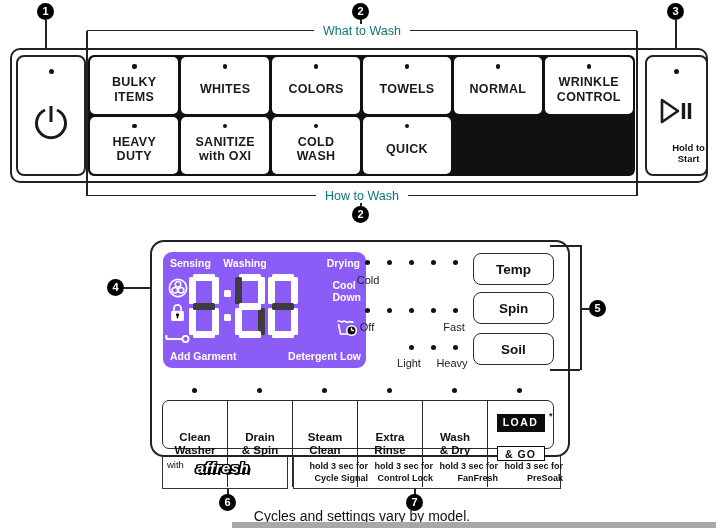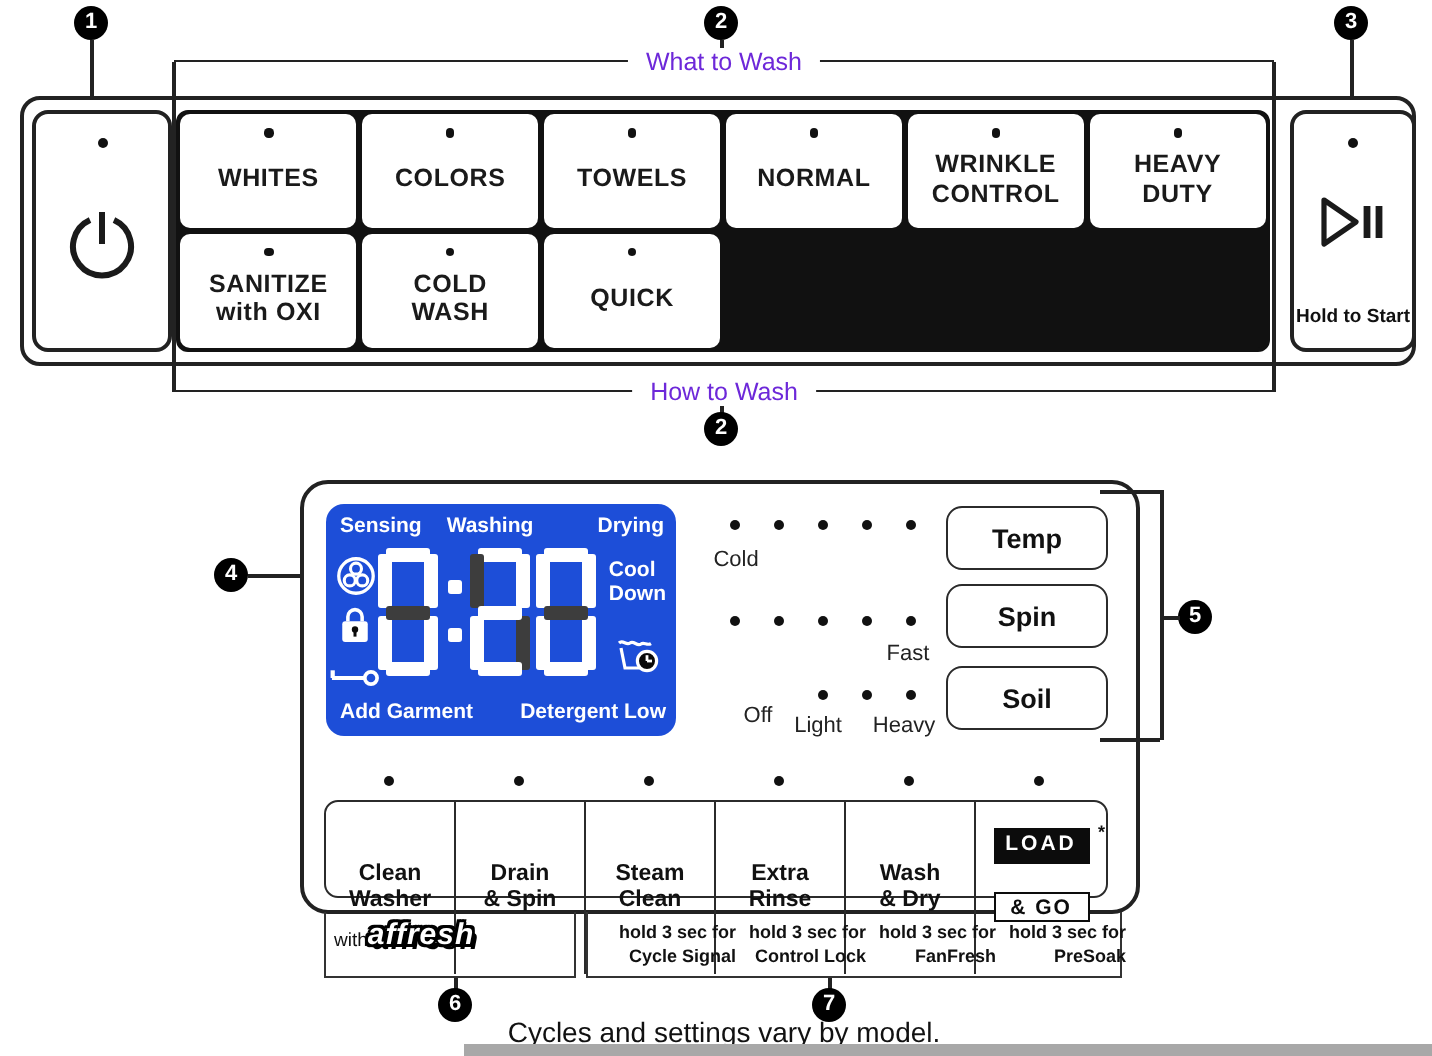--- a/index.html
+++ b/index.html
@@ -7,45 +7,45 @@
          font-family:"Liberation Sans",sans-serif;color:#111;}
   .abs{position:absolute;}
   .line{position:absolute;background:#222;}
   
   .callout{position:absolute;width:17px;height:17px;border-radius:50%;background:#000;
            color:#fff;font-size:11px;font-weight:700;display:flex;align-items:center;
            justify-content:center;line-height:1;}
   
   .bracket-h{position:absolute;height:0;border-top:1.5px solid #222;}
   .bracket-label{position:absolute;transform:translateX(-50%);background:#fff;
-                 padding:0 9px;font-size:12.5px;color:#6d28d9;white-space:nowrap;}
+                 padding:0 9px;font-size:12.5px;color:#0f766e;white-space:nowrap;}
   
   .panel{position:absolute;background:#fff;border:2.5px solid #222;}
   #top-panel{left:10px;top:48px;width:694px;height:131px;border-radius:10px;}
   .bigbtn{position:absolute;background:#fff;border:2px solid #222;border-radius:8px;z-index:3;}
   #power-btn{left:16px;top:55px;width:66px;height:117px;}
   #start-btn{left:645px;top:55px;width:59px;height:117px;}
   .ind-dot{position:absolute;width:5px;height:5px;border-radius:50%;background:#111;}
   .start-label{position:absolute;left:0;right:0;bottom:10px;text-align:center;
-               font-size:9.5px;font-weight:600;color:#111;}
+               font-size:9.5px;font-weight:600;color:#111;padding-left:24px;}
   
   #cycle-grid{position:absolute;left:88px;top:55px;width:543px;height:117px;z-index:3;
               background:#111;border:2.5px solid #111;border-radius:6px;
               display:grid;grid-template-columns:repeat(6,1fr);grid-template-rows:1fr 1fr;gap:2.5px;}
   .cycle-btn{background:#fff;border-radius:5px;position:relative;display:flex;
              align-items:center;justify-content:center;text-align:center;
              font-size:12.5px;font-weight:600;letter-spacing:.3px;color:#1a1a1a;
              line-height:1.15;white-space:pre-line;padding-top:8px;}
   .cycle-btn .dot{position:absolute;top:7px;left:50%;margin-left:-2.2px;width:4.5px;height:4.5px;
                   border-radius:50%;background:#111;}
   
   #lower-panel{left:150px;top:240px;width:416px;height:213px;border-radius:14px;}
   
-  #display{position:absolute;left:163px;top:252px;width:175px;height:116px;background:#1d4ed8;
-           border-radius:9px;color:#fff;}
+  #display{position:absolute;left:163px;top:252px;width:175px;height:116px;background:#8b5cf6;
+           border-radius:9px;color:#fff;padding-left:28px;}
   .disp-txt{position:absolute;font-size:10.5px;font-weight:700;color:#fff;white-space:pre-line;}
   #digits{position:absolute;left:26px;top:21px;height:66px;display:flex;gap:3px;align-items:center;}
   .seg-digit{position:relative;width:30px;height:64px;}
   .seg{position:absolute;background:#3d3d3d;border-radius:1.5px;}
   .seg.lit{background:#fff;}
   .seg-a{left:4px;top:0;width:22px;height:7px;}
   .seg-f{left:0;top:3px;width:7px;height:27px;}
   .seg-b{left:23px;top:3px;width:7px;height:27px;}
   .seg-g{left:4px;top:28.5px;width:22px;height:7px;}
   .seg-e{left:0;top:34px;width:7px;height:27px;}
@@ -72,21 +72,21 @@
            text-align:center;padding:2px 0 4px;}
   .lg-go{background:#fff;color:#0c0c0c;border:1.6px solid #0c0c0c;font-size:10.5px;font-weight:700;
          letter-spacing:1px;text-align:center;padding:1px 0 0;}
   .lg-ast{position:absolute;right:-8px;top:10px;font-size:9px;color:#111;}
   
   .fline{position:absolute;background:#333;}
   .hold-label{position:absolute;transform:translateX(-50%);width:84px;text-align:right;
               font-size:9px;color:#111;line-height:1.3;}
   .hold-label .l1{font-weight:600;}
   .hold-label .l2{font-weight:700;}
-  #affresh-wrap{position:absolute;left:167px;top:459px;display:flex;align-items:flex-end;gap:0;}
+  #affresh-wrap{position:absolute;left:167px;top:459px;display:flex;align-items:flex-start;gap:12px;}
   #affresh-with{font-size:9.5px;color:#111;}
   #affresh-logo{font-size:15px;font-weight:800;font-style:italic;letter-spacing:.5px;color:#fff;
     text-shadow:-1.4px -1.4px 0 #000,1.4px -1.4px 0 #000,-1.4px 1.4px 0 #000,1.4px 1.4px 0 #000,
                 -1.4px 0 0 #000,1.4px 0 0 #000,0 -1.4px 0 #000,0 1.4px 0 #000,2.4px 2.4px 0 #000;}
   #caption{position:absolute;left:362px;top:508px;transform:translateX(-50%);
            font-size:14px;color:#111;white-space:nowrap;}
   #h-scrollbar{position:absolute;left:232px;top:522px;width:484px;height:6px;background:#a8a8a8;}
   svg{display:block;}
 </style>
 </head>
@@ -138,20 +138,22 @@
 
   <div class="bigbtn" id="power-btn">
     <span class="ind-dot" style="left:50%;margin-left:-2.5px;top:12px;"></span>
     <svg class="abs" style="left:14px;top:46px;" width="38" height="38" viewBox="0 0 38 38">
       <path d="M13 7 A 14.5 14.5 0 1 0 25 7" fill="none" stroke="#1a1a1a" stroke-width="3"></path>
       <line x1="19" y1="3" x2="19" y2="19" stroke="#1a1a1a" stroke-width="3"></line>
     </svg>
   </div>
 
   <div id="cycle-grid">
+    <div class="cycle-btn"><span class="dot"></span><span>BULKY
+ITEMS</span></div>
     <div class="cycle-btn"><span class="dot"></span><span>WHITES</span></div>
     <div class="cycle-btn"><span class="dot"></span><span>COLORS</span></div>
     <div class="cycle-btn"><span class="dot"></span><span>TOWELS</span></div>
     <div class="cycle-btn"><span class="dot"></span><span>NORMAL</span></div>
     <div class="cycle-btn"><span class="dot"></span><span>WRINKLE
 CONTROL</span></div>
     <div class="cycle-btn"><span class="dot"></span><span>HEAVY
 DUTY</span></div>
     <div class="cycle-btn"><span class="dot"></span><span>SANITIZE
 with OXI</span></div>
@@ -249,21 +251,21 @@
   <span class="lvl-dot" style="left:430.5px;top:259.5px;"></span>
   <span class="lvl-dot" style="left:452.5px;top:259.5px;"></span>
   <div class="lvl-label" style="left:368px;top:274px;">Cold</div>
   <div class="lvl-label" style="left:454px;top:274px;margin-left:40px;">Hot</div>
 
   <span class="lvl-dot" style="left:364.5px;top:307.5px;"></span>
   <span class="lvl-dot" style="left:386.5px;top:307.5px;"></span>
   <span class="lvl-dot" style="left:408.5px;top:307.5px;"></span>
   <span class="lvl-dot" style="left:430.5px;top:307.5px;"></span>
   <span class="lvl-dot" style="left:452.5px;top:307.5px;"></span>
-  <div class="lvl-label" style="left:379px;top:321px;margin-top:31px;">Off</div>
+  <div class="lvl-label" style="left:367px;top:321px;">Off</div>
   <div class="lvl-label" style="left:454px;top:321px;">Fast</div>
 
   <span class="lvl-dot" style="left:408.5px;top:344.5px;"></span>
   <span class="lvl-dot" style="left:430.5px;top:344.5px;"></span>
   <span class="lvl-dot" style="left:452.5px;top:344.5px;"></span>
   <div class="lvl-label" style="left:409px;top:357px;">Light</div>
   <div class="lvl-label" style="left:452px;top:357px;">Heavy</div>
 
   <div class="set-btn" style="top:292px;">
       <span>Spin</span>

